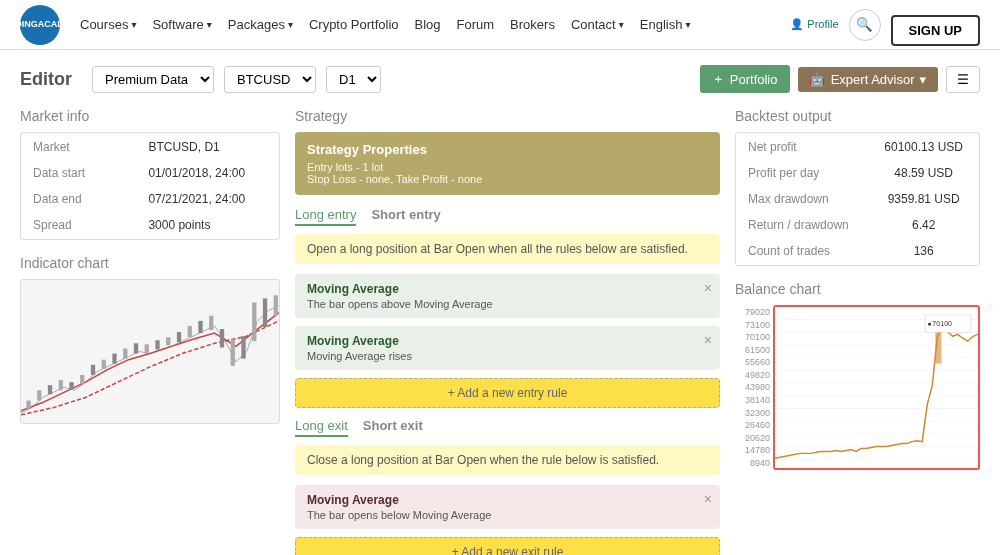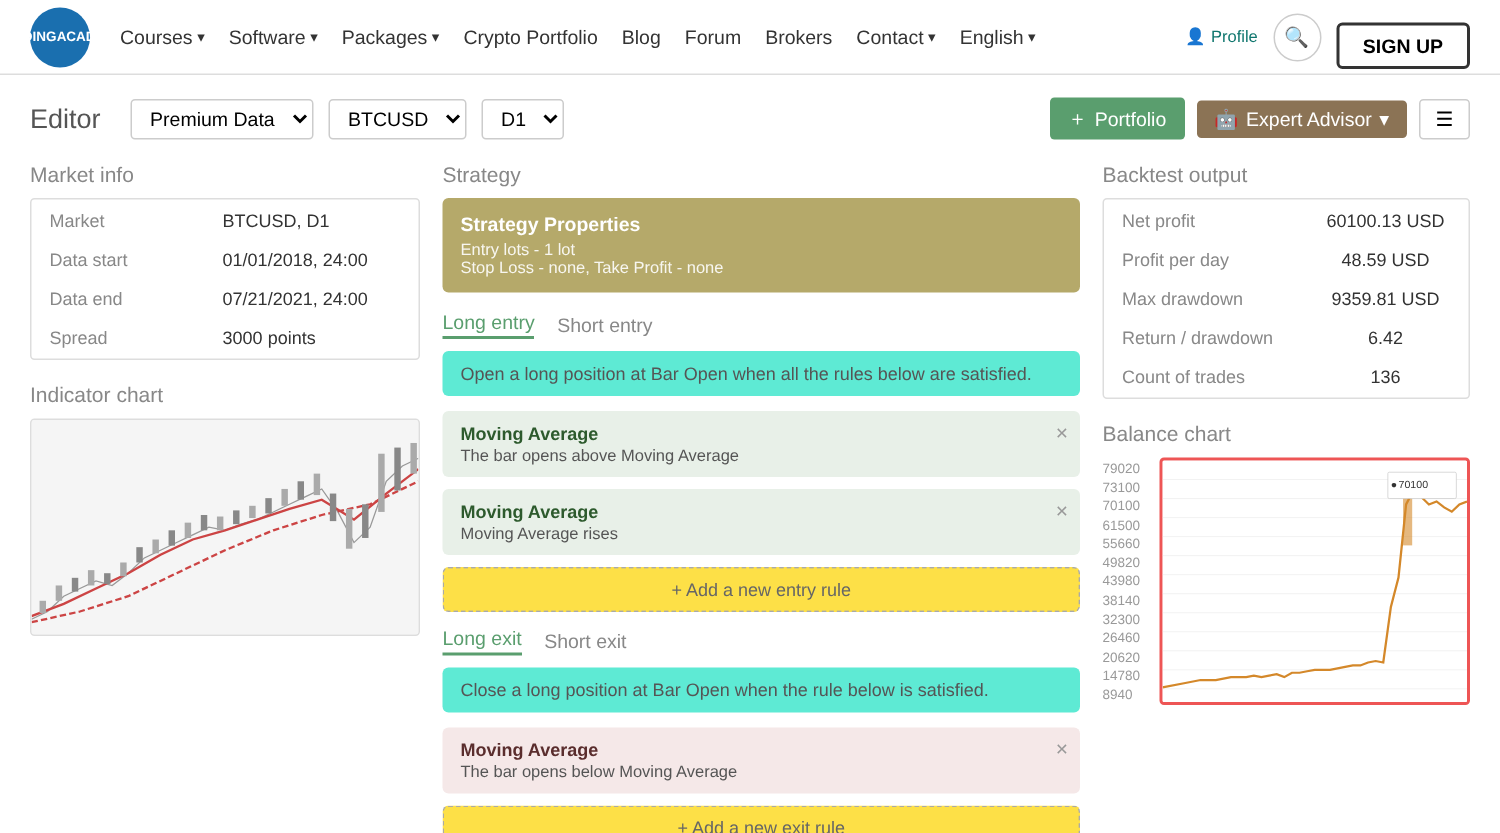--- a/index.html
+++ b/index.html
@@ -13,21 +13,21 @@
     .nav-item { font-size: 13px; color: #333; cursor: pointer; display: flex; align-items: center; gap: 3px; }
     .chevron { font-size: 10px; }
     .nav-right { display: flex; align-items: center; gap: 10px; }
     .btn-profile { font-size: 11px; color: #0f766e; cursor: pointer; }
     .btn-search { width: 32px; height: 32px; border: 1px solid #ccc; border-radius: 50%; background: #fff; cursor: pointer; display: flex; align-items: center; justify-content: center; }
     .btn-signup { padding: 6px 16px; border: 2px solid #333; border-radius: 4px; font-weight: bold; font-size: 13px; cursor: pointer; background: #fff; margin-top: 12px; }
     
     
     .main { padding: 15px 20px; }
     .editor-header { display: flex; align-items: center; gap: 10px; margin-bottom: 15px; }
-    .editor-title { font-size: 18px; font-weight: normal; color: #555; margin-right: 10px; }
+    .editor-title { font-size: 18px; font-weight: bold; color: #555; margin-right: 10px; }
     select { padding: 4px 8px; border: 1px solid #ccc; border-radius: 3px; font-size: 13px; background: #fff; cursor: pointer; }
     .header-right { margin-left: auto; display: flex; align-items: center; gap: 8px; }
     .btn-portfolio { padding: 5px 12px; background: #5a9e6e; color: #fff; border: none; border-radius: 3px; cursor: pointer; font-size: 13px; display: flex; align-items: center; gap: 5px; }
     .btn-expert { padding: 5px 12px; background: #8b7355; color: #fff; border: none; border-radius: 3px; cursor: pointer; font-size: 13px; display: flex; align-items: center; gap: 5px; }
     .btn-menu { padding: 5px 10px; background: #fff; border: 1px solid #ccc; border-radius: 3px; cursor: pointer; }
     
     
     .content-grid { display: grid; grid-template-columns: 260px 1fr 245px; gap: 15px; }
     
     
@@ -35,24 +35,24 @@
     .market-table { width: 100%; border: 1px solid #ddd; border-radius: 3px; overflow: hidden; }
     .market-table tr { border-bottom: 1px solid #eee; }
     .market-table td { padding: 5px 10px; font-size: 12px; }
     .market-table td:first-child { color: #888; width: 45%; }
     .market-table td:last-child { color: #333; }
     .indicator-chart-box { margin-top: 15px; }
     .chart-area { width: 100%; height: 145px; background: #f8f8f8; border: 1px solid #ddd; border-radius: 3px; overflow: hidden; position: relative; }
     .strategy-properties { background: #b5a96a; border-radius: 4px; padding: 10px 12px; margin-bottom: 12px; color: #fff; }
     .strategy-properties h3 { font-size: 13px; font-weight: bold; margin-bottom: 4px; }
     .strategy-properties p { font-size: 11px; opacity: 0.9; }
-    .entry-tabs { display: flex; gap: 15px; margin-bottom: 8px; align-items: flex-end; }
+    .entry-tabs { display: flex; gap: 15px; margin-bottom: 8px; }
     .tab-link { font-size: 13px; color: #5a9e6e; cursor: pointer; text-decoration: none; border-bottom: 2px solid #5a9e6e; padding-bottom: 2px; }
-    .tab-link.inactive { color: #888; border-bottom: none; }
-    .open-rule-box { background: #5eead4; border-radius: 4px; padding: 8px 12px; margin-bottom: 10px; font-size: 12px; color: #555; }
+    .tab-link.inactive { color: #888; border-bottom: none; font-weight: bold; }
+    .open-rule-box { background: #fef9c3; border-radius: 4px; padding: 8px 12px; margin-bottom: 10px; font-size: 12px; color: #555; }
     .rule-card { background: #e8f0e8; border-radius: 4px; padding: 8px 12px; margin-bottom: 8px; position: relative; }
     .rule-card.pink { background: #f5e8e8; }
     .rule-card h4 { font-size: 12px; font-weight: bold; color: #2d5a2d; margin-bottom: 2px; }
     .rule-card.pink h4 { color: #5a2d2d; }
     .rule-card p { font-size: 11px; color: #555; }
     .rule-close { position: absolute; top: 6px; right: 8px; font-size: 14px; cursor: pointer; color: #999; }
     .btn-add-rule { display: flex; align-items: center; justify-content: center; gap: 5px; width: 100%; padding: 7px; border: 1px dashed #aaa; border-radius: 4px; background: #fde047; cursor: pointer; font-size: 12px; color: #666; margin: 8px 0; }
     .exit-section { margin-top: 10px; }
     
     
@@ -286,21 +286,21 @@
         </tr>
         <tr>
           <td>Count of trades</td>
           <td>136</td>
         </tr>
       </tbody>
         </table>
 
       <div class="balance-chart-box">
         <div class="section-title">Balance chart</div>
-        <div style="display:flex; gap:0;">
+        <div style="display:flex; gap:0;text-align:right;">
 
           <div style="display:flex; flex-direction:column; justify-content:space-between; padding: 2px 3px 2px 0; font-size:9px; color:#999; width:38px;">
             <span>79020</span>
             <span>73100</span>
             <span>70100</span>
             <span>61500</span>
             <span>55660</span>
             <span>49820</span>
             <span>43980</span>
             <span>38140</span>

